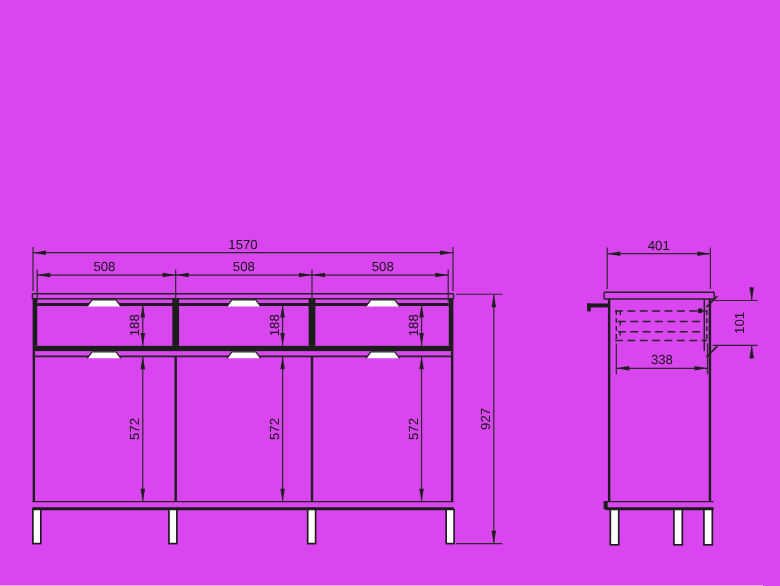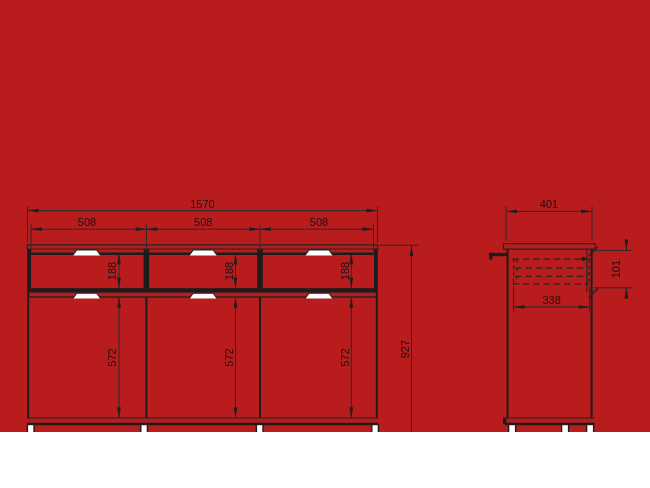--- a/index.html
+++ b/index.html
@@ -1,16 +1,16 @@
 <!DOCTYPE html>
 <html><head>
 <meta charset="utf-8">
 <style>
   html,body{margin:0;padding:0;background:#ffffff;}
-  .stage{position:relative;width:650px;height:432px;background:#b91c1c;overflow:hidden;
+  .stage{position:relative;width:650px;height:488px;background:#d946ef;overflow:hidden;
          font-family:"Liberation Sans", sans-serif;}
   svg{display:block;}
   
   .thin   {stroke:#242424;stroke-width:1.2;fill:none;}
   .thick  {stroke:#1c1c1c;stroke-width:2.4;fill:none;}
   .edge   {stroke:#1c1c1c;stroke-width:2;fill:none;}
   .mid    {stroke:#242424;stroke-width:1.5;fill:none;}
   .dim    {stroke:#2a2a2a;stroke-width:1;fill:none;}
   .dash   {stroke:#242424;stroke-width:1.25;fill:none;stroke-dasharray:6.5 3.8;}
   .dashv  {stroke:#242424;stroke-width:1.2;fill:none;stroke-dasharray:4 2.6;}

